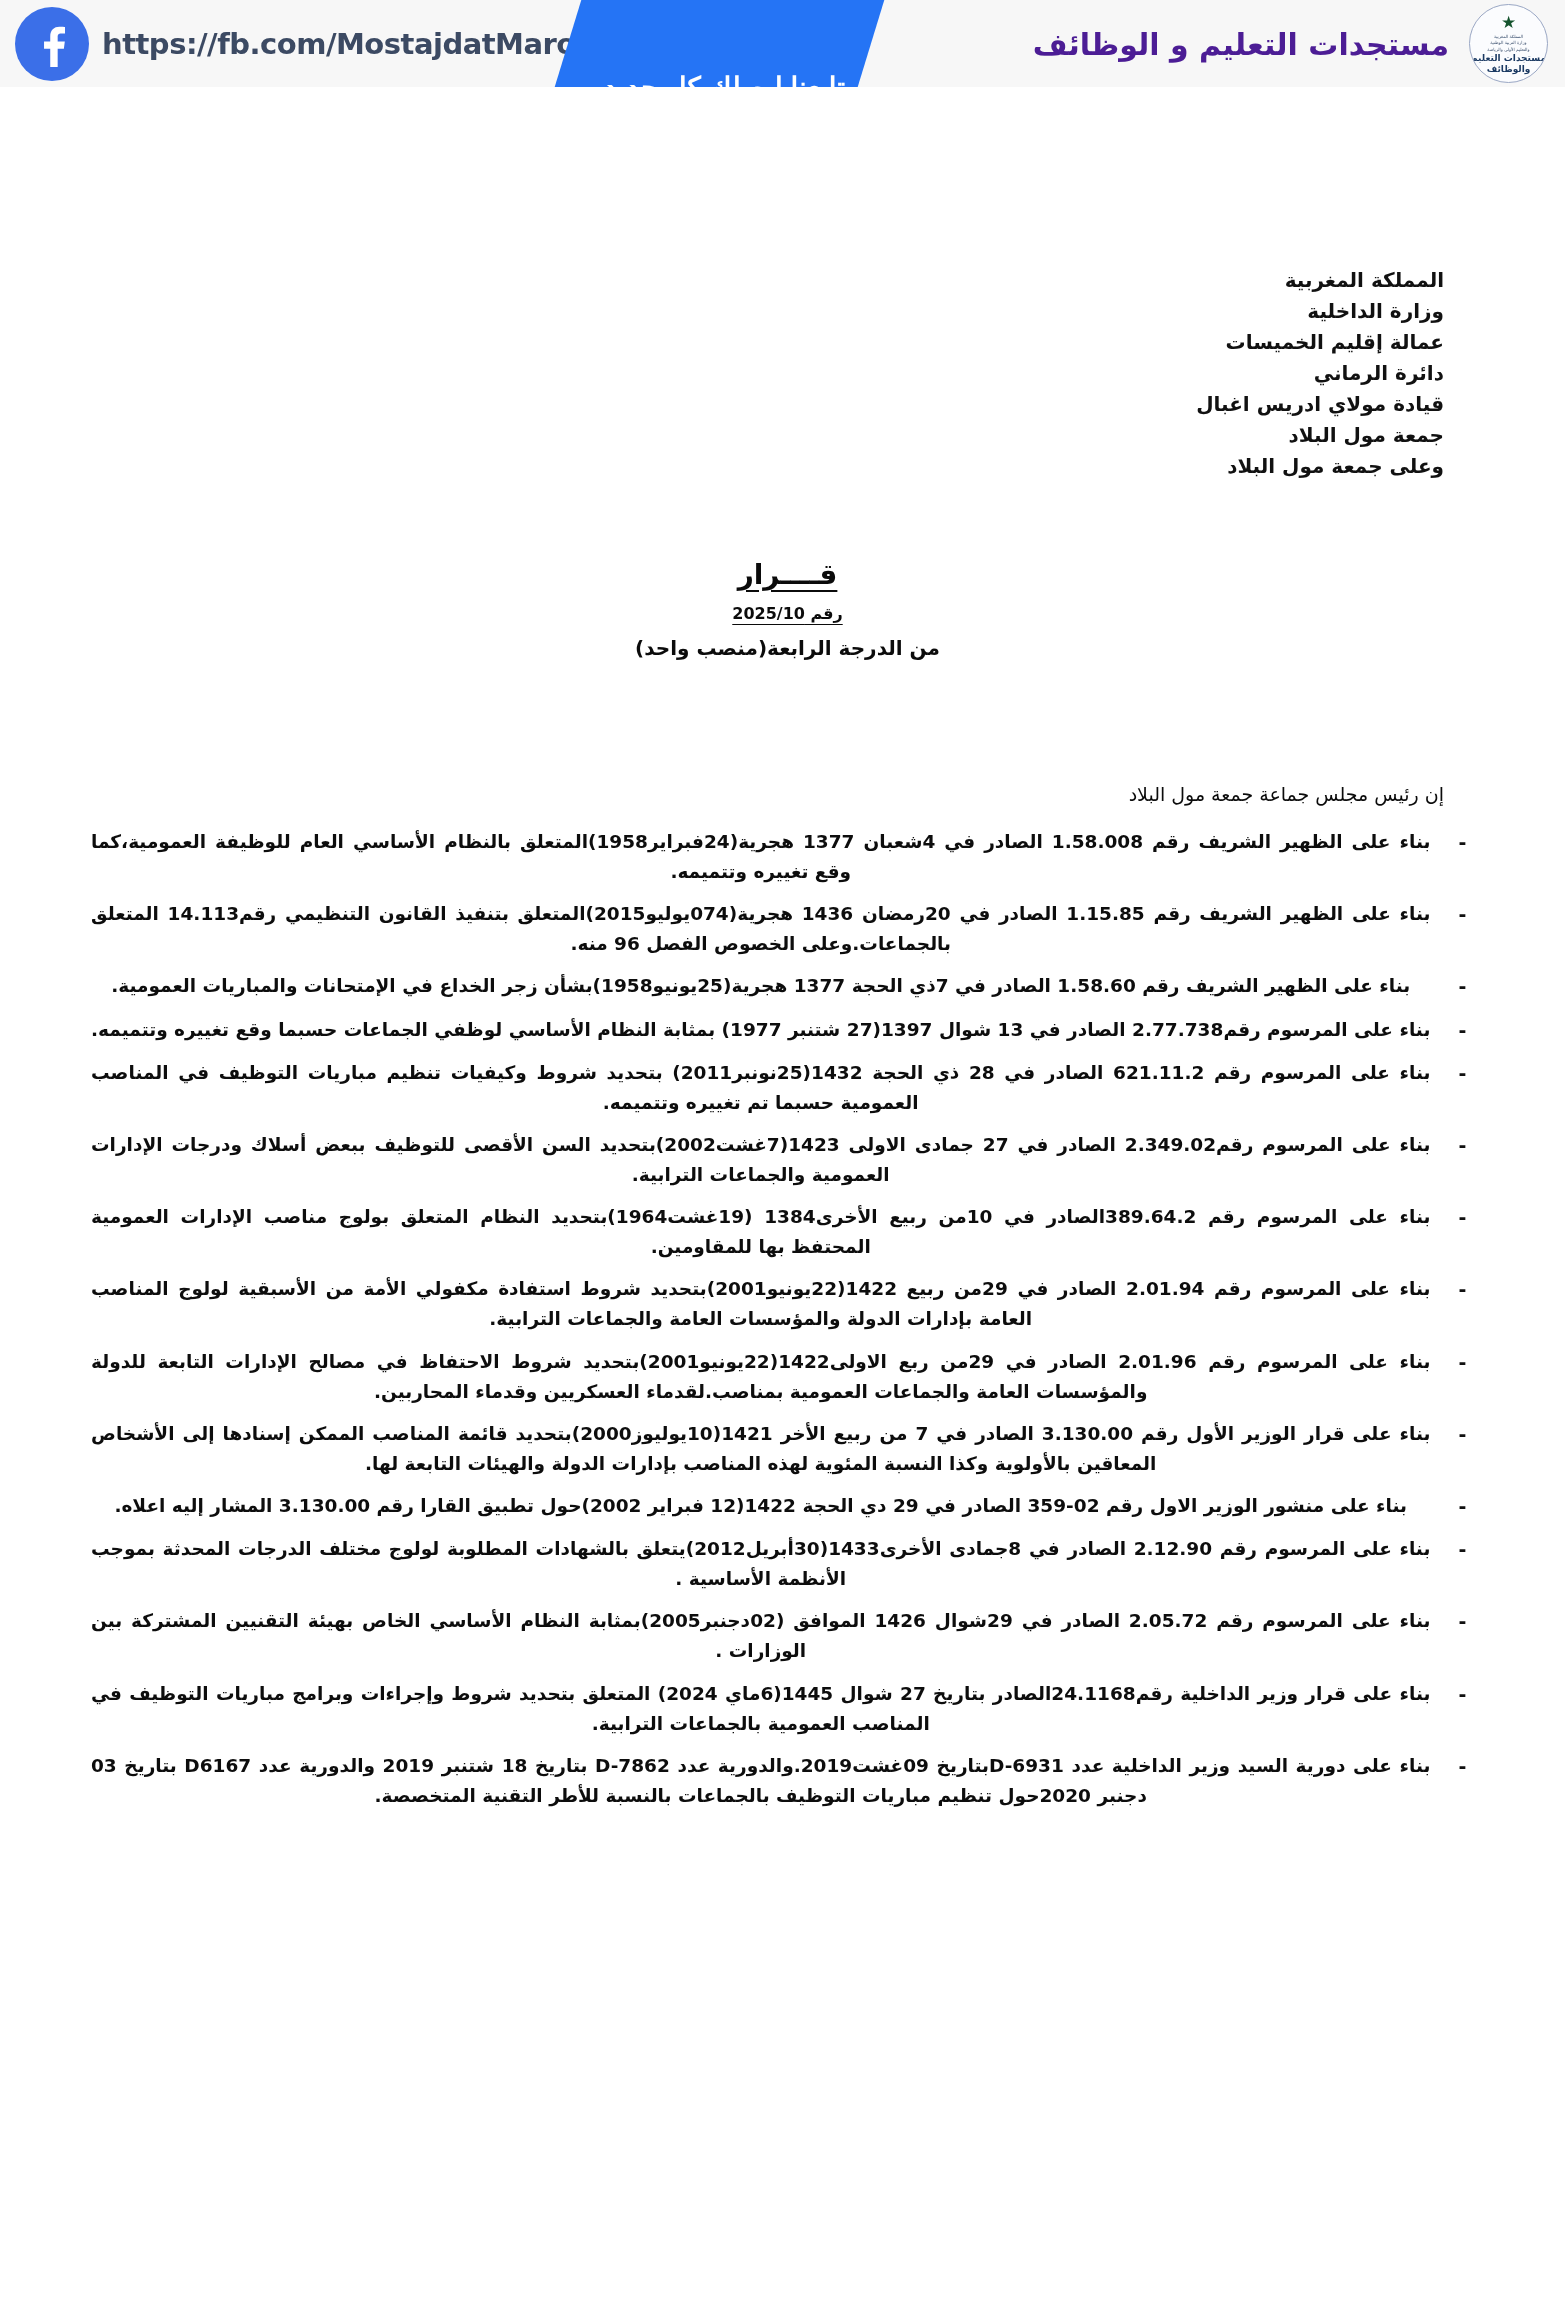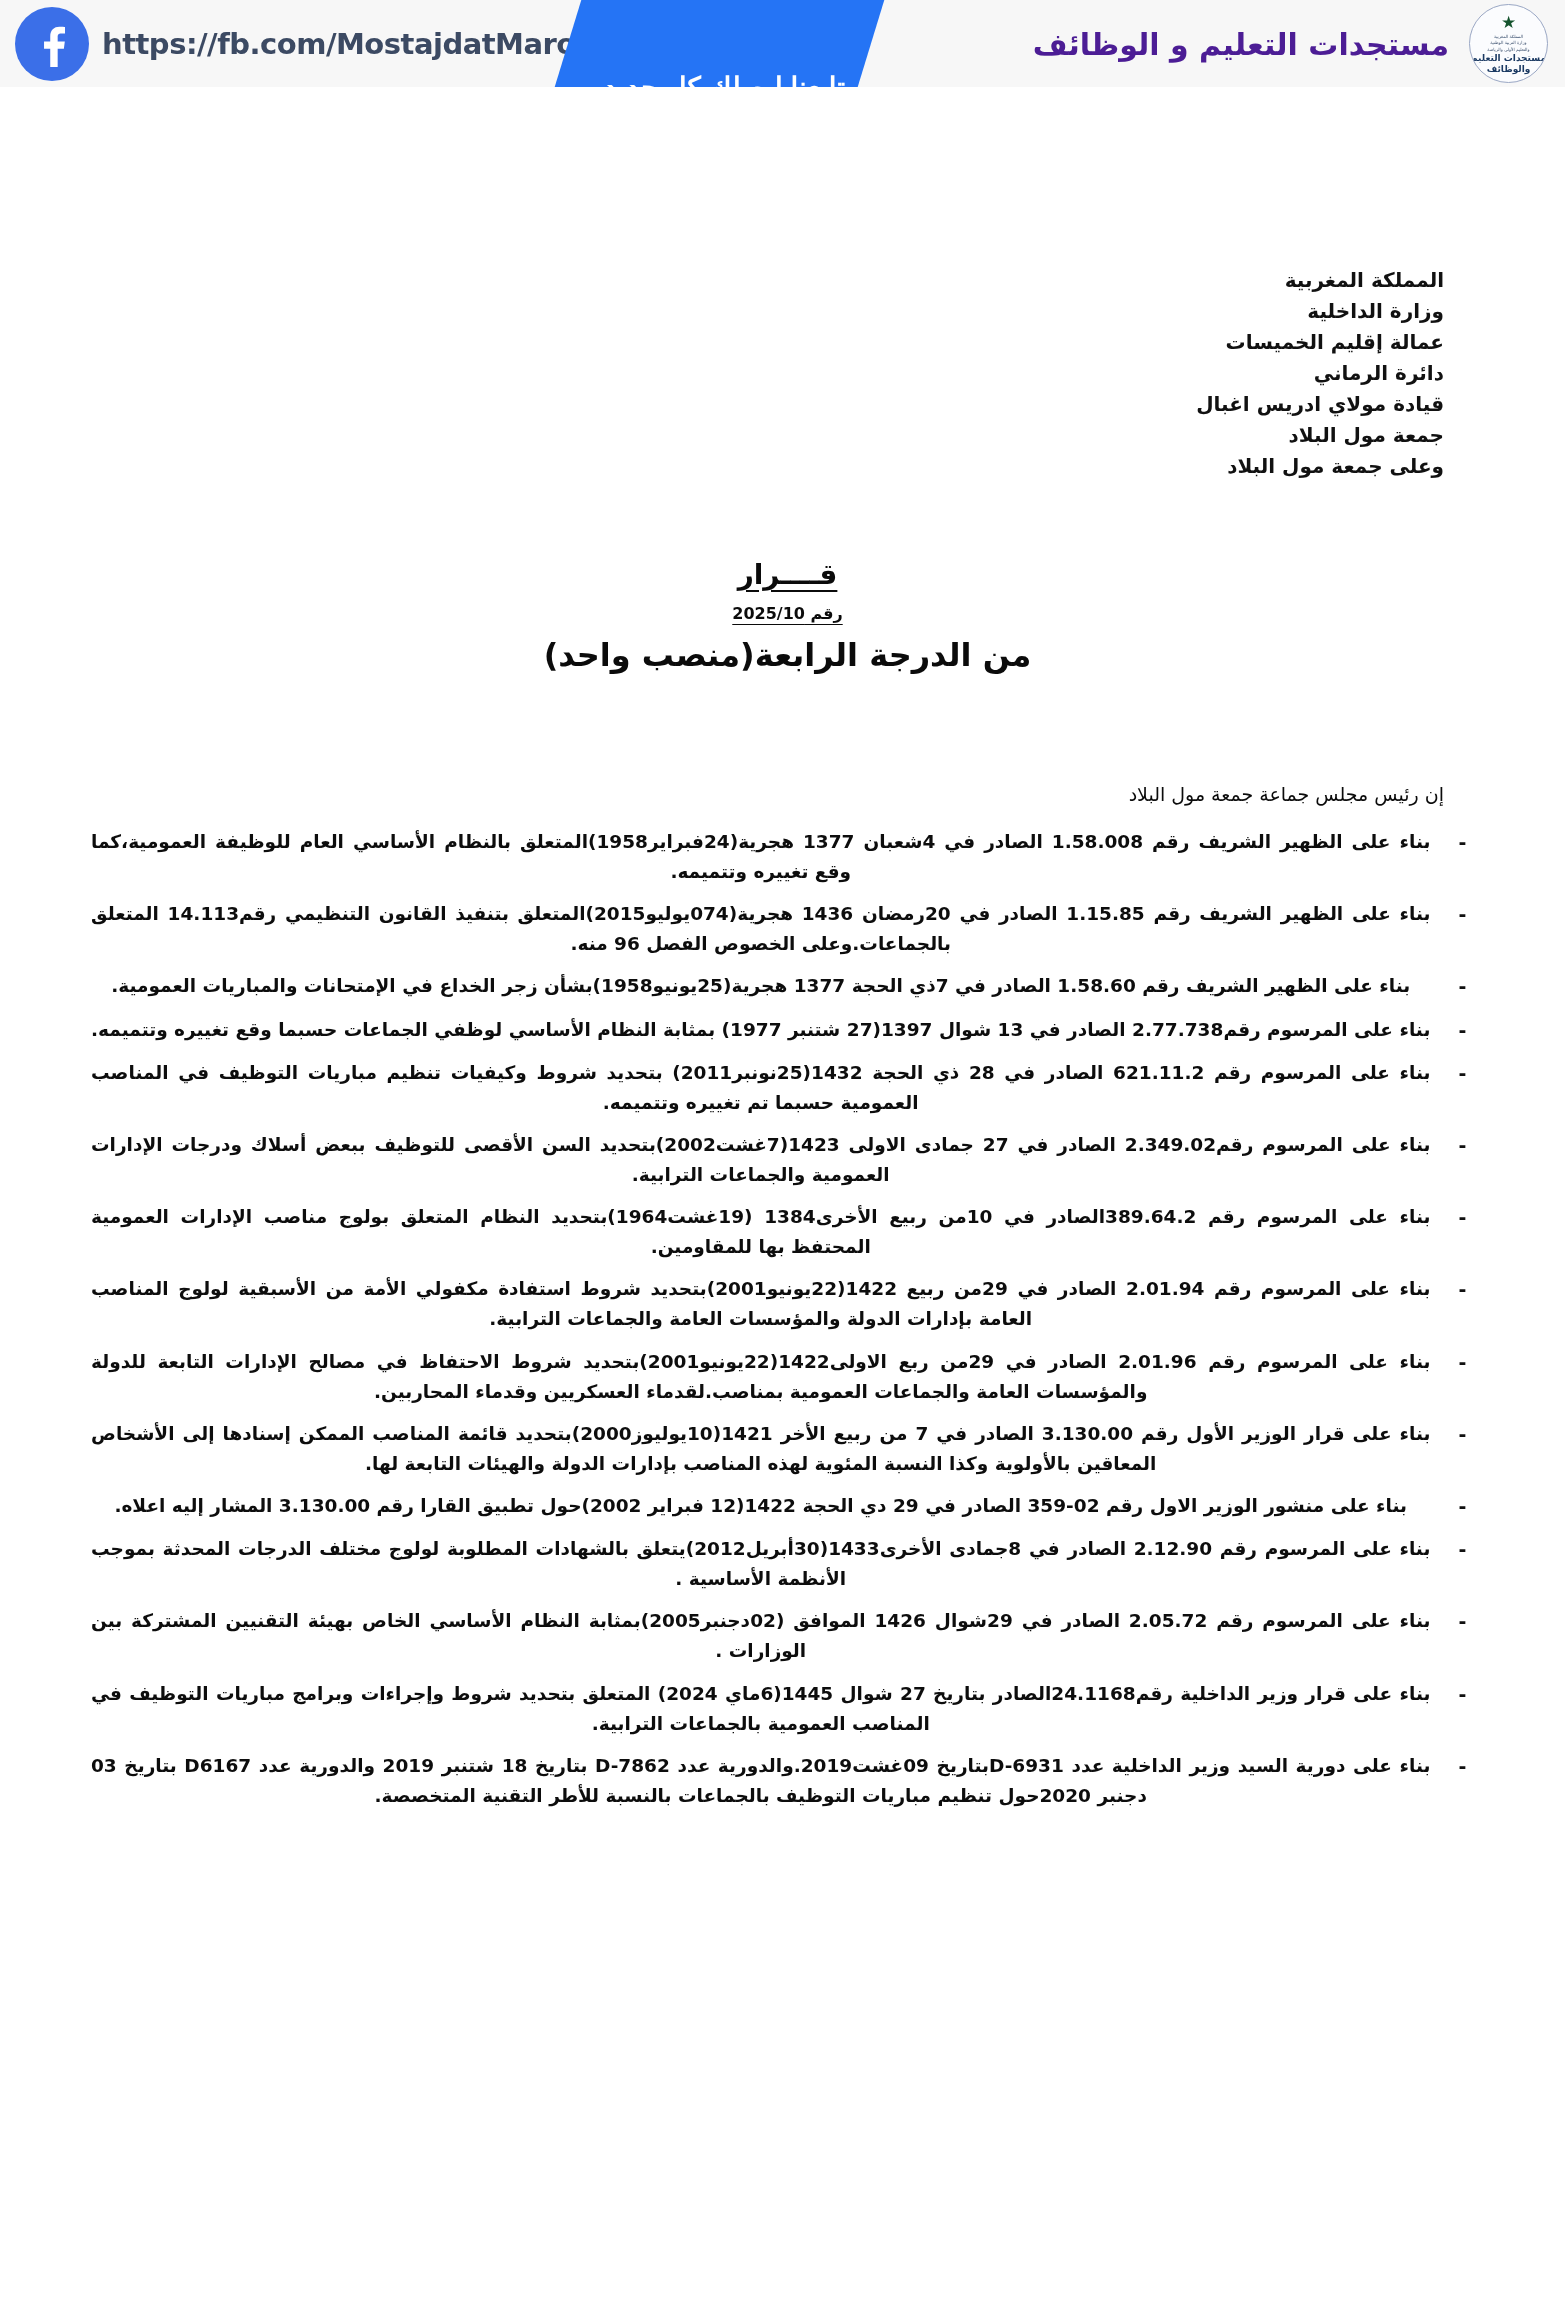--- a/index.html
+++ b/index.html
@@ -191,21 +191,21 @@
     margin-bottom: 13.2px;
   }
   .t-sub {
     font-size: 24px;
     font-weight: 700;
     text-decoration: underline;
     text-underline-offset: 4.7px;
     margin-bottom: 11.4px;
   }
   .t-sub2 {
-    font-size: 32px;
+    font-size: 20px;
     font-weight: 700;
   }
 
   .preamble {
     position: absolute;
     top: 696px;
     right: 121px;
     font-size: 19px;
     font-weight: 400;
     direction: rtl;

